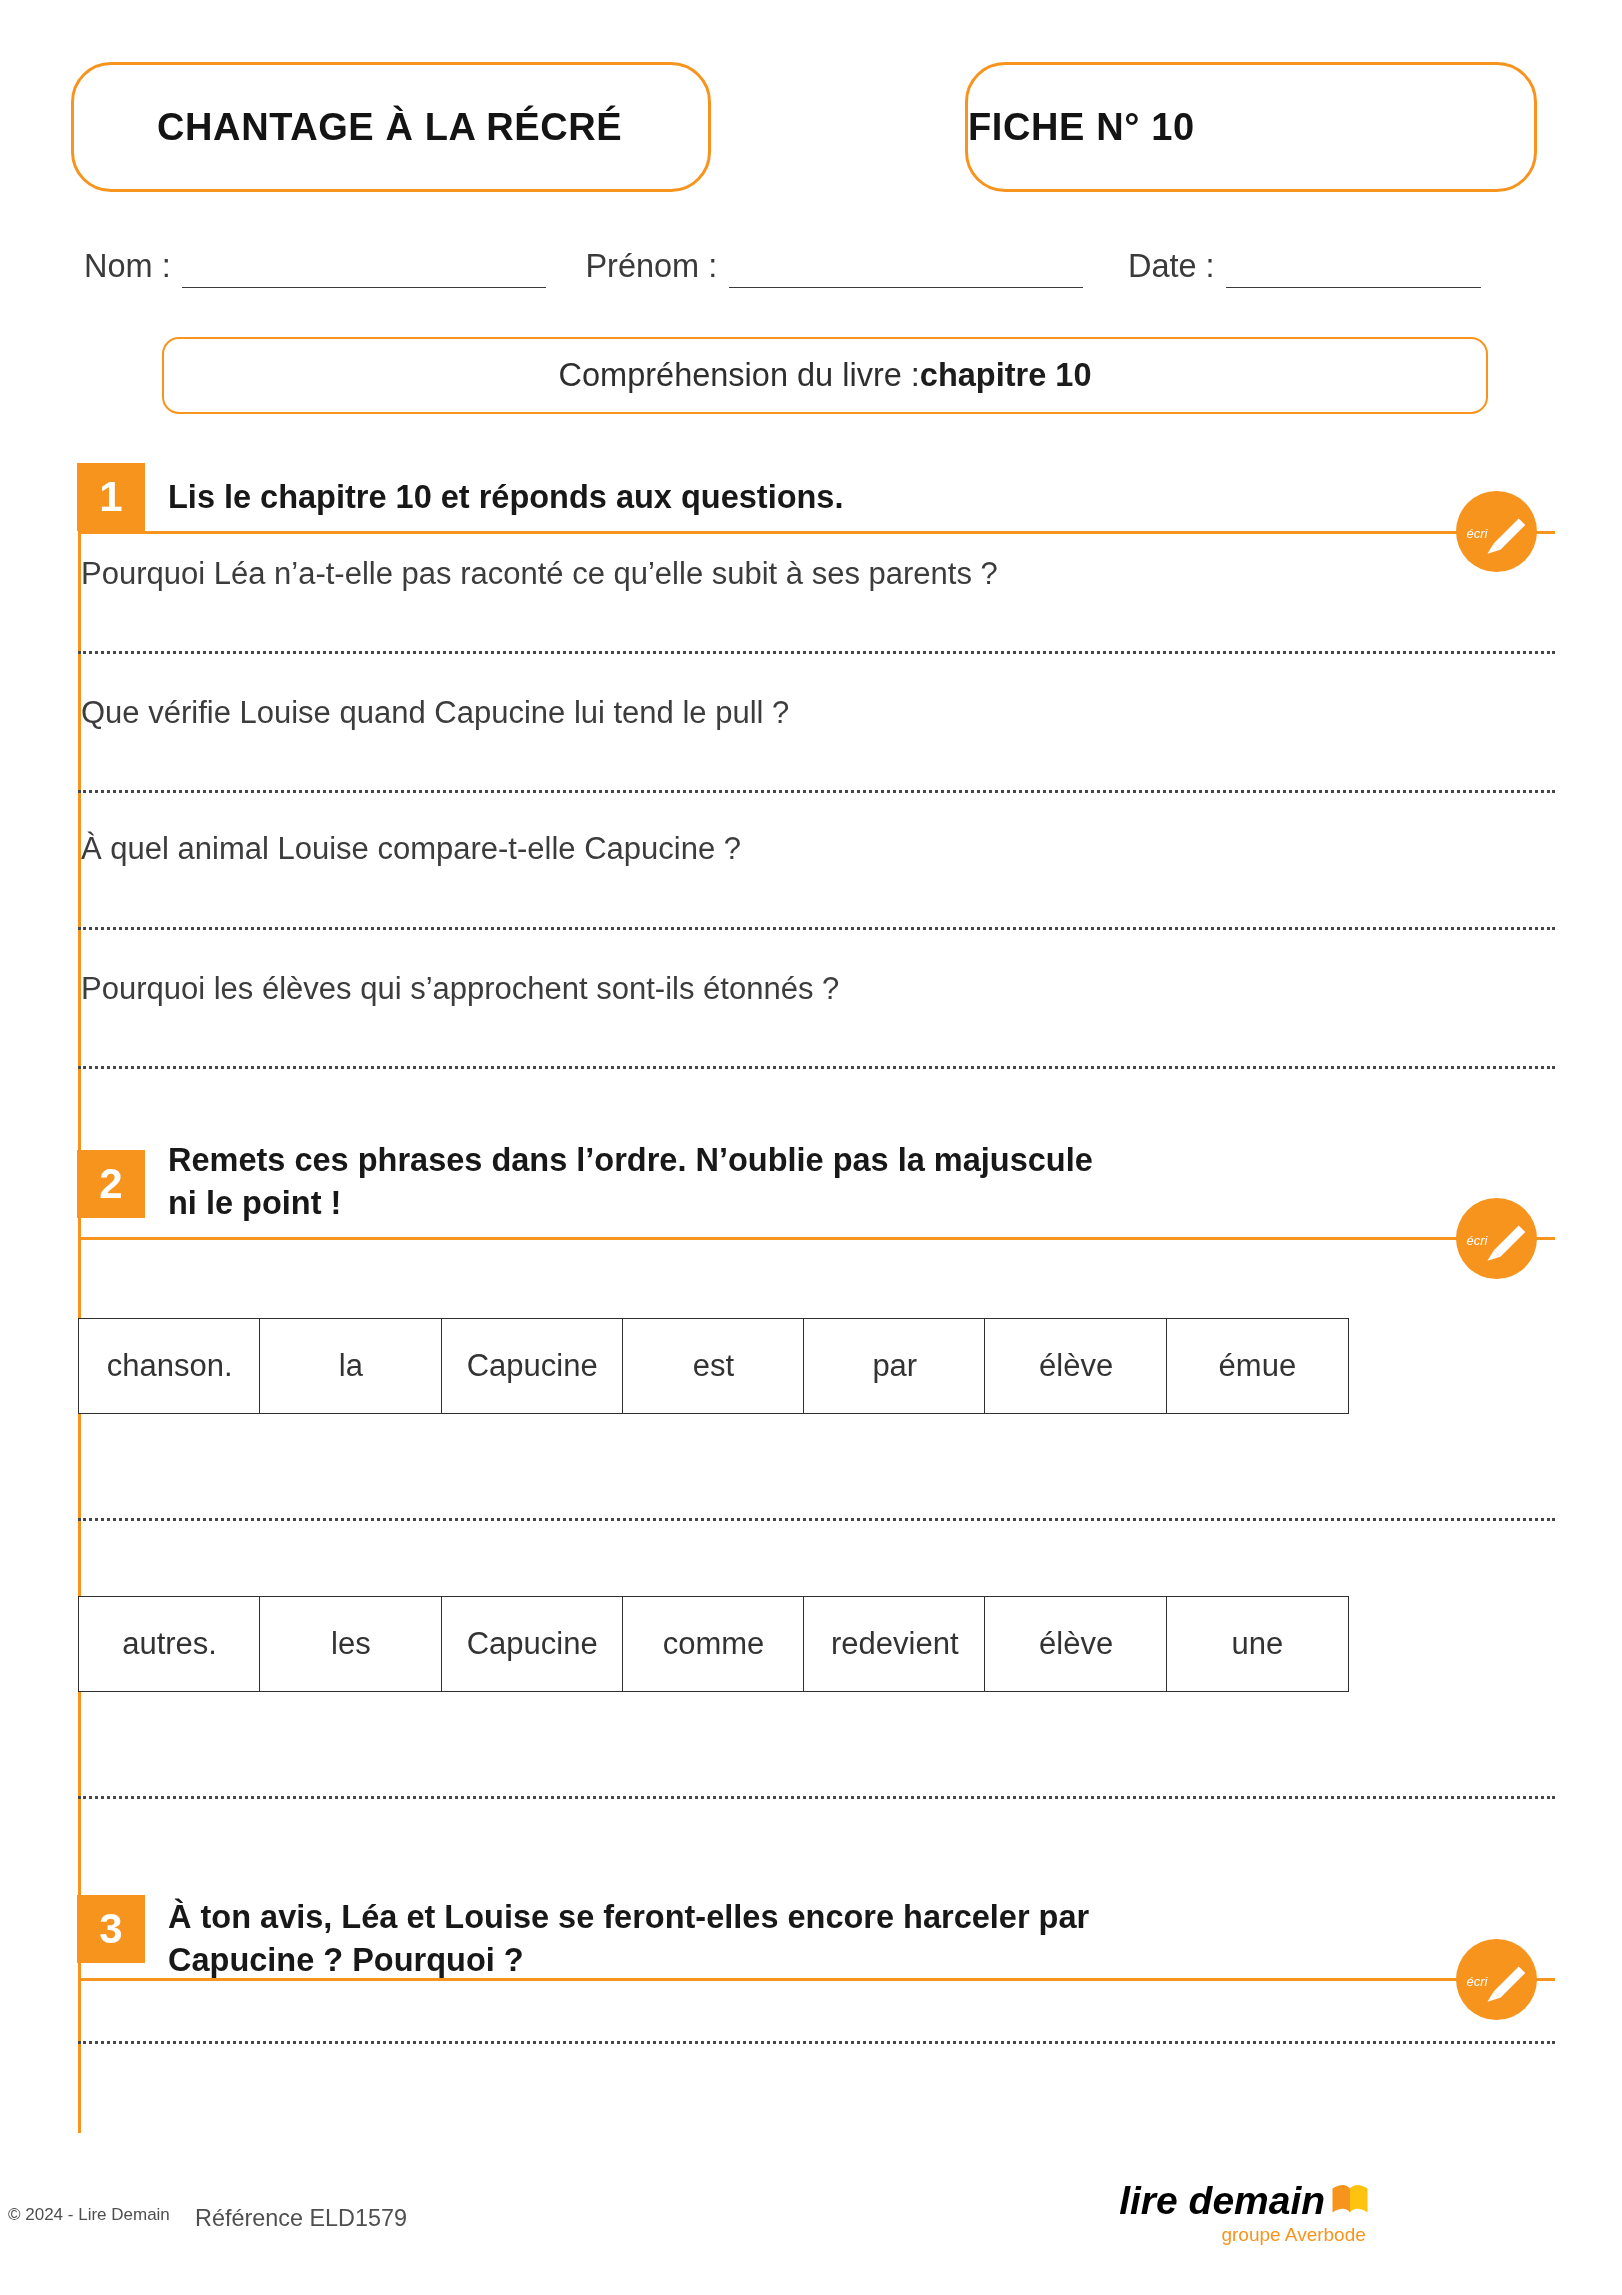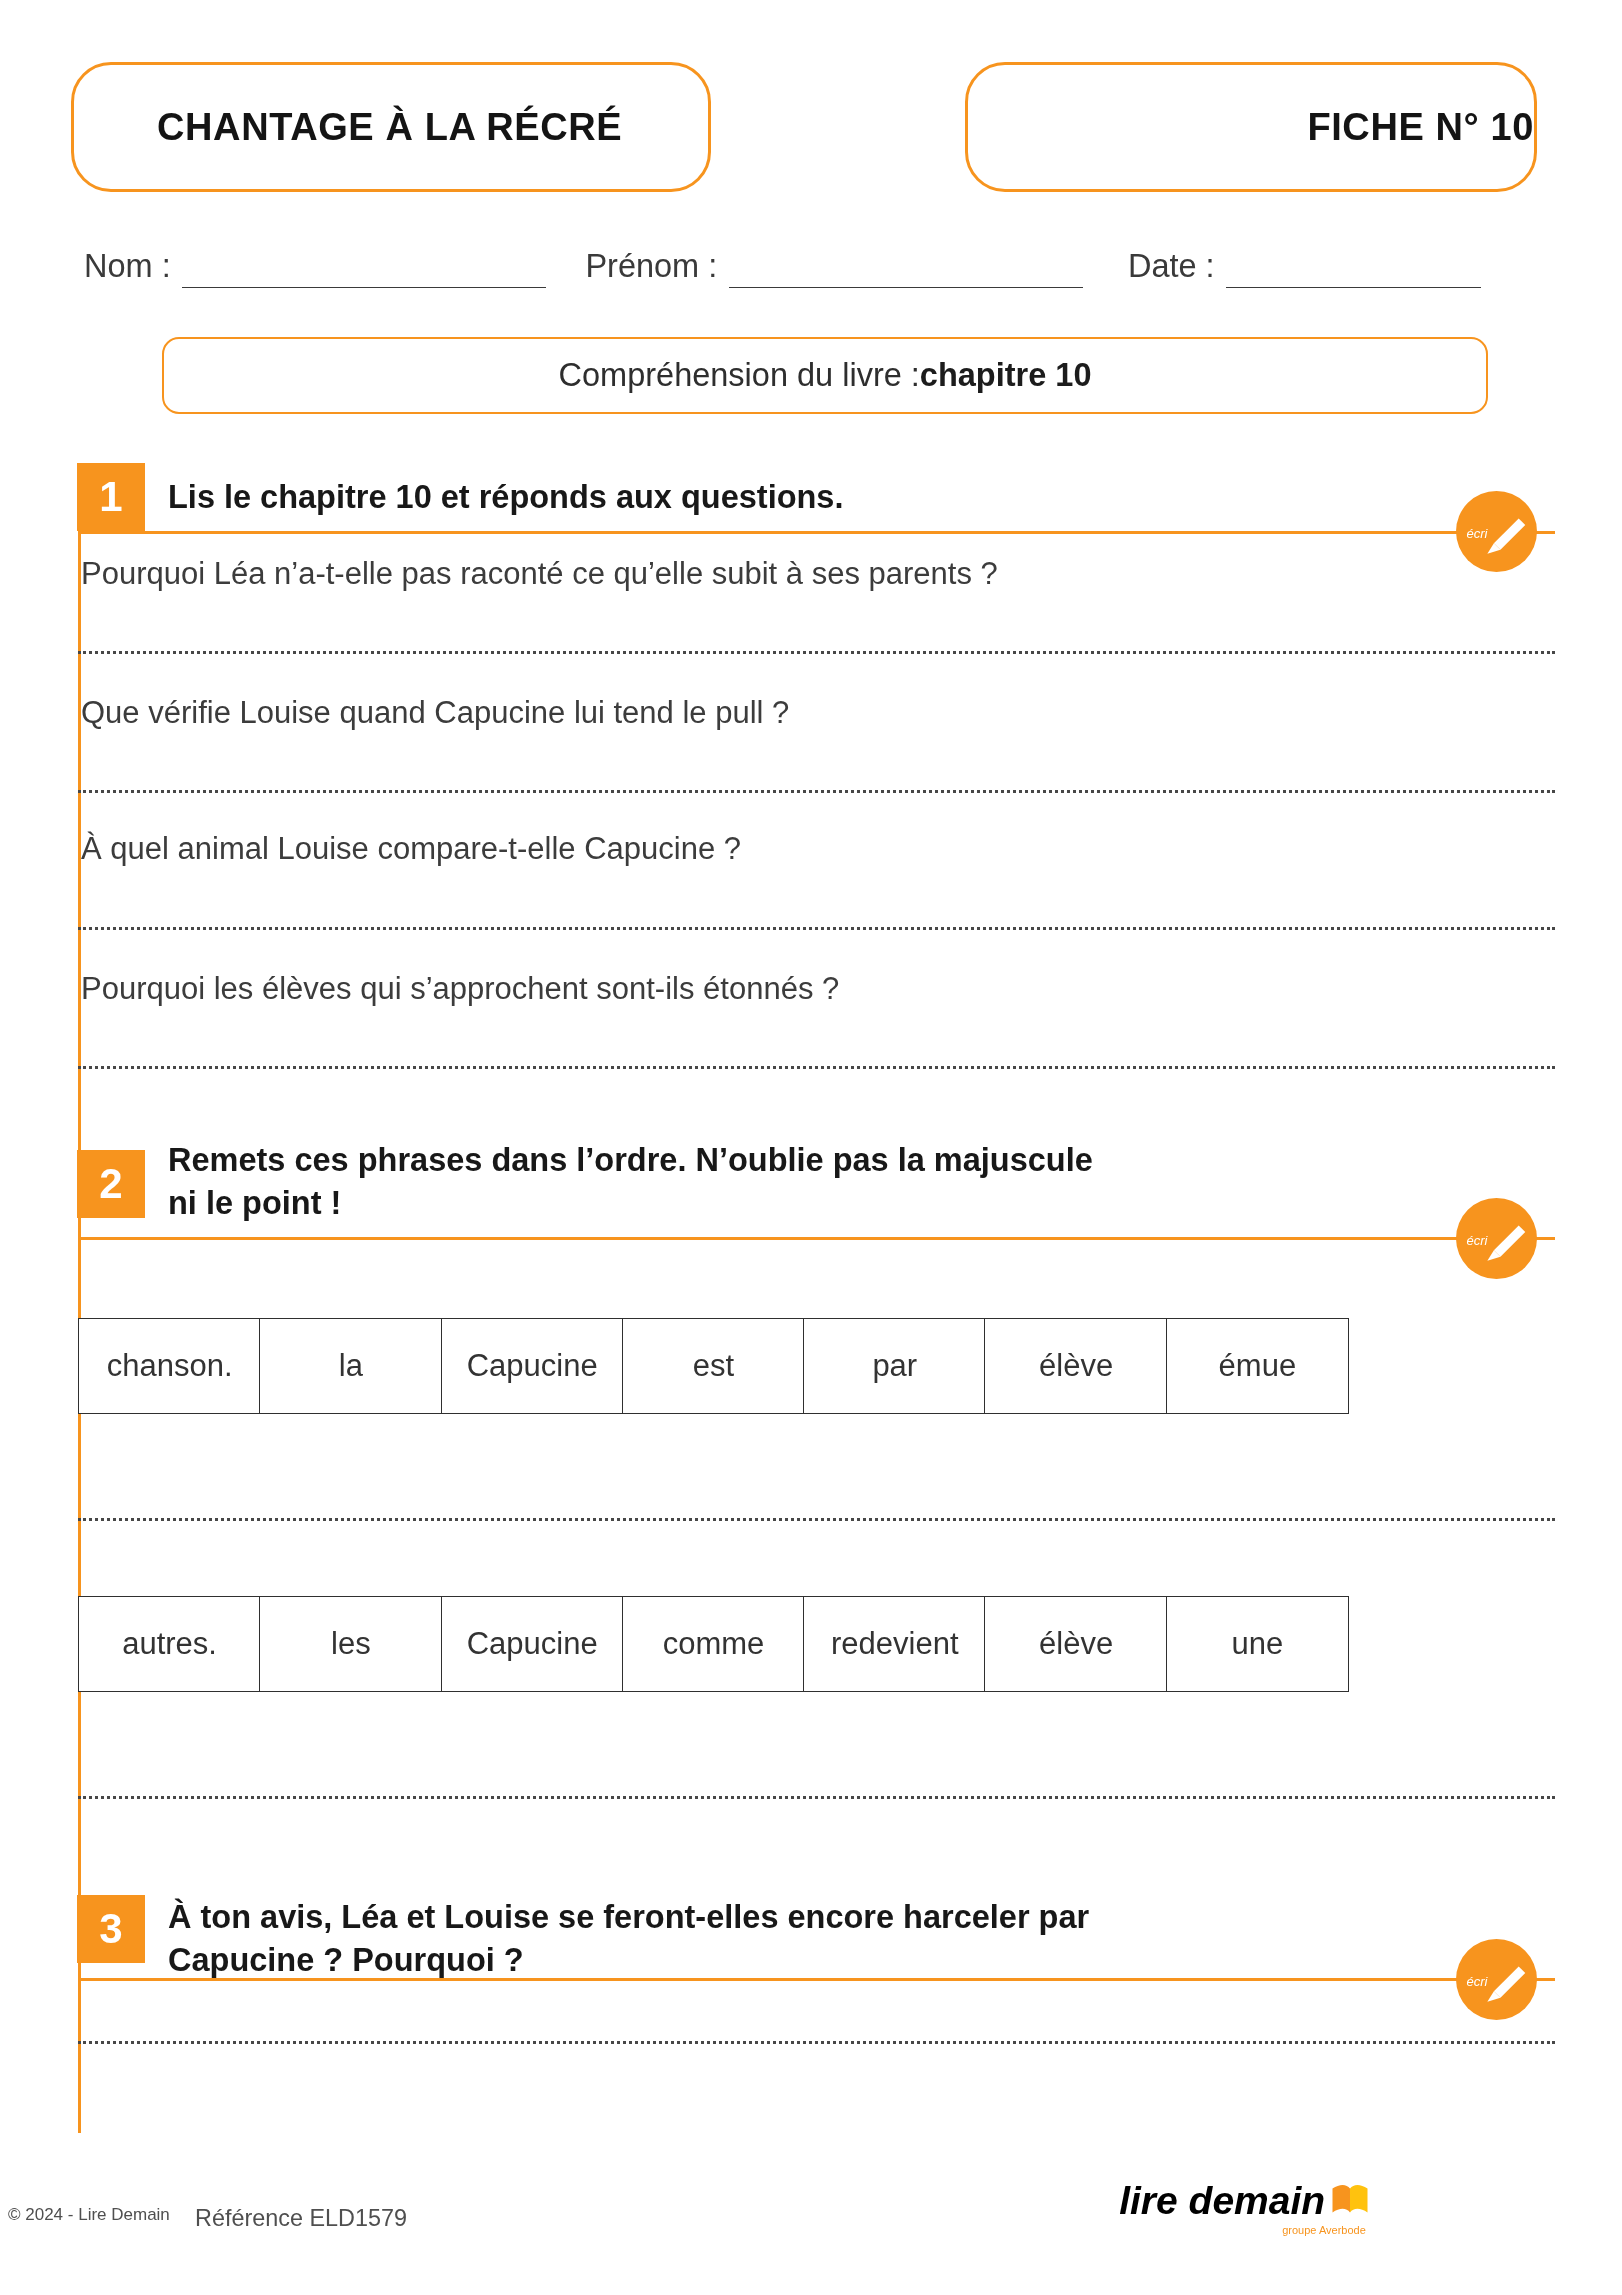--- a/index.html
+++ b/index.html
@@ -9,21 +9,21 @@
     font-family:"Liberation Sans",sans-serif;color:#3a3a3a;overflow:hidden;
   }
 
   
   .pill{
     position:absolute;height:130px;border:3.2px solid #f7941e;border-radius:40px;
     background:#fff;display:flex;align-items:center;
     font-weight:bold;color:#141414;font-size:38px;letter-spacing:0.6px;
   }
   .pill-left{left:71px;top:62px;width:640px;padding-left:83px}
-  .pill-right{left:965px;top:62px;width:572px;justify-content:flex-end}
+  .pill-right{left:965px;top:62px;width:572px;justify-content:flex-start}
 
   
   .name-row{
     position:absolute;left:84px;top:248px;width:1470px;
     display:flex;align-items:flex-end;font-size:32.5px;color:#3a3a3a;
   }
   .flabel{white-space:nowrap;padding-bottom:2.6px}
   .fline{border-bottom:1.9px solid #3a3a3a;height:39px}
   .line-nom{width:364px;margin-right:39px;margin-left:11.7px}
   .line-prenom{width:354px;margin-right:45px;margin-left:11.7px}
@@ -82,21 +82,21 @@
     font-size:31px;color:#333333;
   }
   .cell:first-child{margin-left:0}
 
   
   .footer-ref{position:absolute;left:195px;top:2205px;font-size:23.4px;color:#4f4f4f}
   .footer-copy{position:absolute;left:8px;right:0;top:2205px;text-align:left;font-size:17px;color:#4f4f4f}
   .logo{position:absolute;left:1098px;top:2179px;width:273px;display:flex;flex-direction:column;align-items:flex-end}
   .logo-main{display:flex;align-items:center;gap:3.9px}
   .logo-text{font-size:39px;font-weight:bold;font-style:italic;color:#000000;white-space:nowrap}
-  .logo-sub{font-size:11px;color:#f7941e;margin-top:1.3px;padding-right:5.2px}
+  .logo-sub{font-size:19px;color:#f7941e;margin-top:1.3px;padding-right:5.2px}
 </style>
 </head>
 <body>
 
 <div class="page">
 
   <div class="pill pill-left">
     <span>CHANTAGE À LA RÉCRÉ</span>
   </div>
   <div class="pill pill-right">

